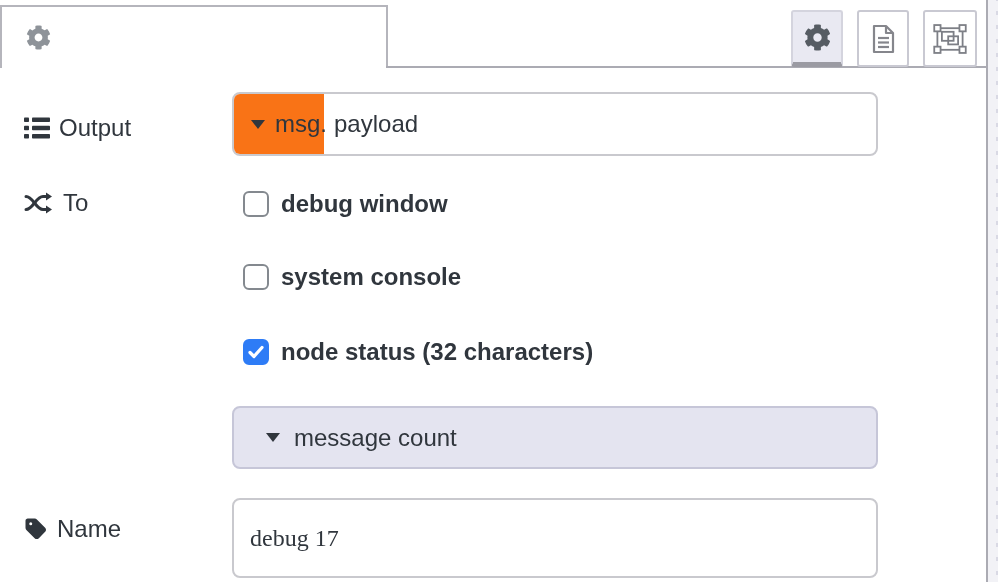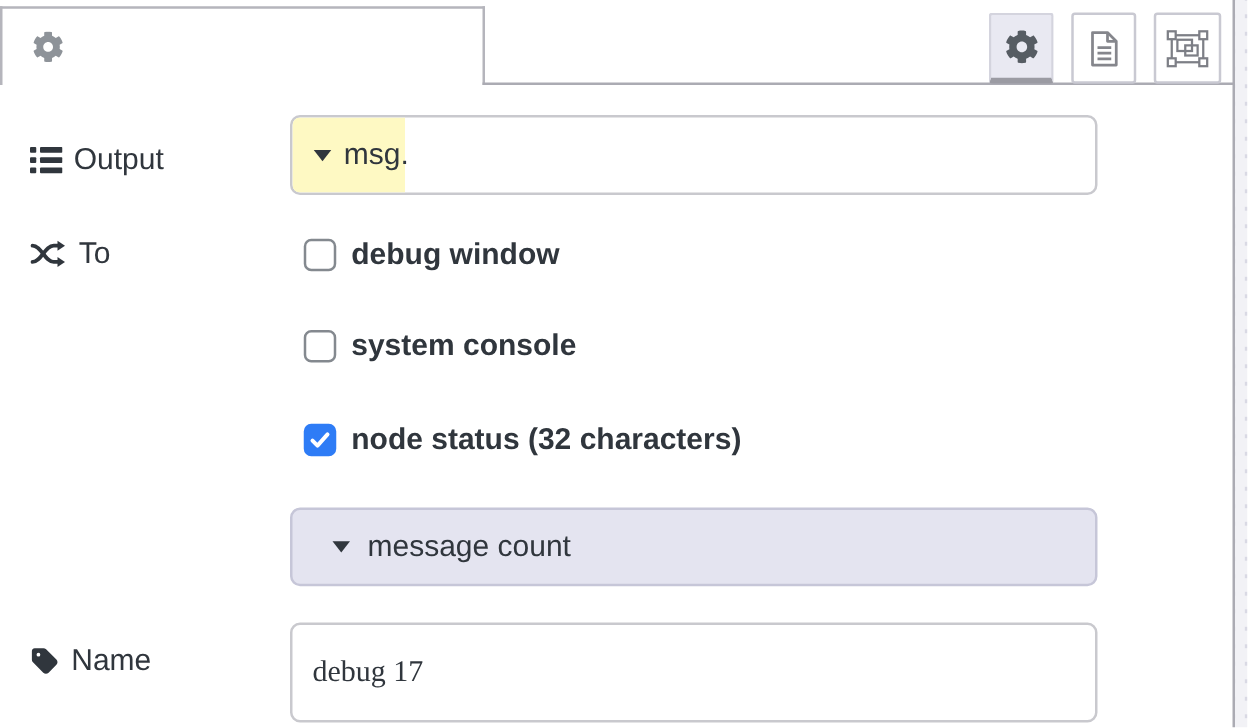--- a/index.html
+++ b/index.html
@@ -70,21 +70,21 @@
   #label-to     { top: 187px; height: 32px; justify-content: center; }
   #label-name   { top: 513px; height: 32px; }
 
   
   .typed-input {
     position: absolute; left: 232px; top: 92px; width: 646px; height: 64px;
     border: 2px solid #c9c9ce; border-radius: 8px; background: #ffffff;
     display: flex; align-items: stretch; overflow: hidden;
   }
   .typed-btn {
-    width: 90px; background: #fef9c3; display: flex; align-items: center;
+    width: 90px; background: #f97316; display: flex; align-items: center;
     padding-left: 17px; cursor: pointer; flex: 0 0 auto;
   }
   .caret-down {
     width: 0; height: 0; border-left: 7px solid transparent;
     border-right: 7px solid transparent; border-top: 9px solid #30363d;
     flex: 0 0 auto;
   }
   .typed-btn .typed-btn-label { margin-left: 10px; font-size: 24px; color: #30363d; }
   .typed-value {
     border: none; outline: none; flex: 1; font-size: 24px; color: #30363d;
@@ -175,20 +175,21 @@
     </svg>
   </span>
   <span>Output</span>
 </div>
 
 <div class="typed-input">
   <div class="typed-btn">
     <span class="caret-down"></span>
     <span class="typed-btn-label">msg.</span>
   </div>
+  <input class="typed-value" type="text" value="payload" style="">
 </div>
 
 <div class="row-label" id="label-to">
   <span class="lbl-icon">
     <svg viewBox="0 0 30 24" width="30" height="24" fill="none" stroke="currentColor" stroke-width="3" stroke-linecap="round">
       <path d="M2 18.5 C9 18.5 12 5.5 19 5.5 L23 5.5"></path>
       <path d="M2 5.5 C9 5.5 12 18.5 19 18.5 L23 18.5"></path>
       <path d="M22 1.5 L28 5.5 L22 9.5" fill="currentColor" stroke="none"></path>
       <path d="M22 14.5 L28 18.5 L22 22.5" fill="currentColor" stroke="none"></path>
     </svg>

